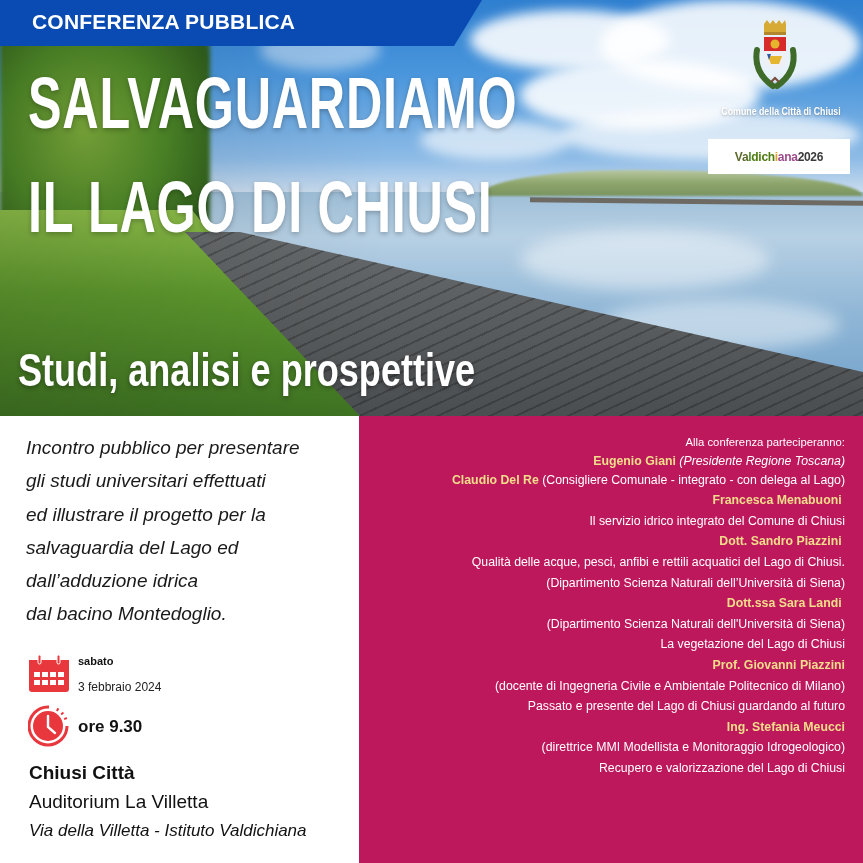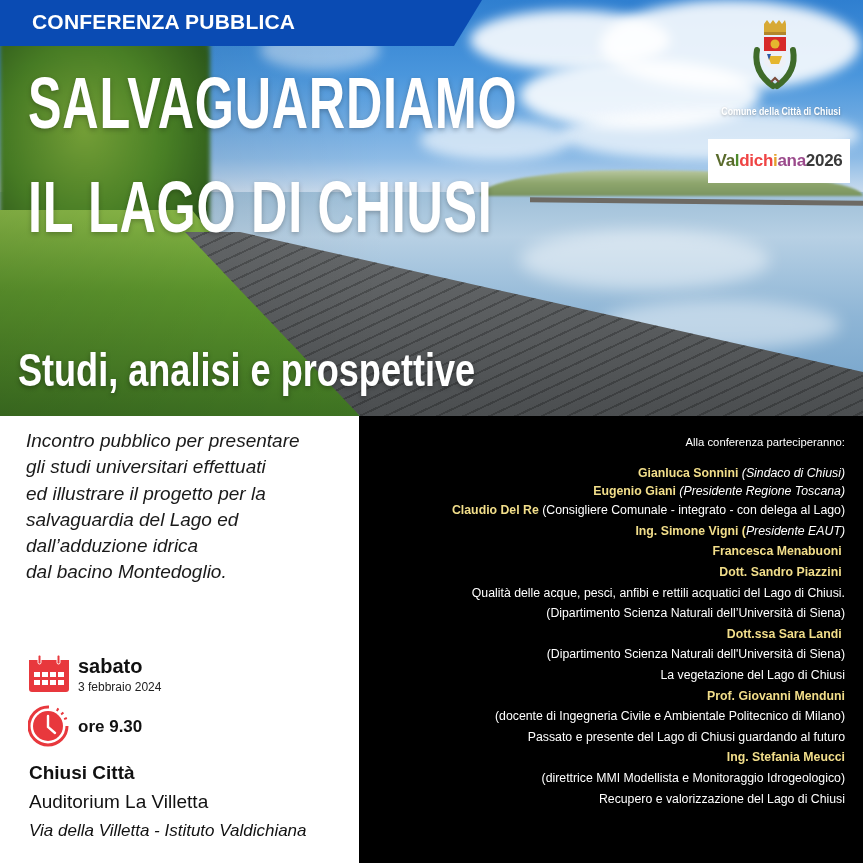--- a/index.html
+++ b/index.html
@@ -77,46 +77,46 @@
   }
 
   
   .crest { position: absolute; left: 749px; top: 20px; width: 52px; height: 72px; }
   .comune-label {
     position: absolute; left: 706px; top: 105px; width: 150px; text-align: center;
     color: #ffffff; font-weight: bold; font-size: 11px; transform: scaleX(0.8); transform-origin: center;
     text-shadow: 0 1px 3px rgba(0,0,0,0.3); white-space: nowrap;
   }
   .vd-logo {
-    position: absolute; left: 708px; top: 139px; width: 142px; height: 44px; background: #ffffff;
+    position: absolute; left: 708px; top: 139px; width: 142px; height: 35px; background: #ffffff;
     display: flex; align-items: center; justify-content: center;
-    font-weight: bold; font-size: 17px; letter-spacing: -0.3px;
+    font-weight: bold; font-size: 12px; letter-spacing: -0.3px;
   }
   .vd-logo span { display: inline-block; }
 
   
   .intro {
     position: absolute; left: 26px; top: 428px; width: 330px;
     font-style: italic; font-size: 19px; line-height: 26.3px; color: #1a1a1a;
   }
-  .intro div { white-space: nowrap; }
+  .intro div { white-space: nowrap; margin-top: 7px; }
   .date-block { position: absolute; left: 28px; top: 655px; }
   .cal-icon { position: absolute; left: 0; top: 0; width: 42px; height: 38px; }
-  .day-label { position: absolute; left: 50px; top: 0; font-weight: bold; font-size: 20px; color: #111; }
+  .day-label { position: absolute; left: 50px; top: 0; font-weight: bold; font-size: 11px; color: #111; }
   .date-label { position: absolute; left: 50px; top: 25px; font-size: 12px; color: #222; white-space: nowrap; }
   .time-block { position: absolute; left: 28px; top: 705px; }
   .clock-icon { position: absolute; left: 0; top: 0; width: 42px; height: 42px; }
   .time-label { position: absolute; left: 50px; top: 12px; font-weight: bold; font-size: 17px; color: #111; white-space: nowrap; }
   .place-city { position: absolute; left: 29px; top: 762px; font-weight: bold; font-size: 19px; color: #111; white-space: nowrap; }
   .place-venue { position: absolute; left: 29px; top: 791px; font-size: 19px; color: #111; white-space: nowrap; }
   .place-address { position: absolute; left: 29px; top: 821px; font-style: italic; font-size: 17px; color: #111; white-space: nowrap; }
 
   
   .panel {
-    position: absolute; left: 359px; top: 416px; width: 504px; height: 447px; background: #000000;
+    position: absolute; left: 359px; top: 416px; width: 504px; height: 447px; background: #be185d;
   }
   .panel-lines { position: absolute; right: 18px; top: 16px; text-align: right; color: #ffffff; }
   .pl { font-size: 12.3px; line-height: 20.6px; white-space: nowrap; }
   .pl.gap { margin-top: 10px; }
   .pl .name { color: #f2de8a; font-weight: bold; font-style: normal; }
   .pl .it { font-style: italic; }
   .pl.small { font-size: 11.3px; }
 </style>
 </head>
 <body>
@@ -160,21 +160,21 @@
   <circle cx="26" cy="24" r="4.5" fill="#e5b52e"></circle>
   <path d="M19 36 L33 36 L30 44 L22 44 Z" fill="#e5b52e"></path>
   <path d="M18 34 L22 34 L20 40 Z" fill="#2c5aa8"></path>
 
   <path d="M22 62 L26 58 L30 62" stroke="#7a4a3a" stroke-width="2" fill="none"></path>
 </svg>
 <div class="comune-label">Comune della Città di Chiusi</div>
 <div class="vd-logo">
   <span style="color:#5a6b2c">Va</span>
   <span style="color:#4e8a2c">l</span>
-  <span style="color:#ef4444">dich</span>
+  <span style="color:#4d7c0f">dich</span>
   <span style="color:#e5a02c">i</span>
   <span style="color:#9b4a8c">ana</span>
   <span style="color:#3a3a3a">2026</span>
 </div>
 
 <div class="intro">
   <div>Incontro pubblico per presentare</div>
   <div>gli studi universitari effettuati</div>
   <div>ed illustrare il progetto per la</div>
   <div>salvaguardia del Lago ed</div>
@@ -213,54 +213,48 @@
 </div>
 
 <div class="place-city">Chiusi Città</div>
 <div class="place-venue">Auditorium La Villetta</div>
 <div class="place-address">Via della Villetta - Istituto Valdichiana</div>
 
 <div class="panel">
   <div class="panel-lines">
     <div class="pl it small">Alla conferenza parteciperanno:</div>
 
-    <div class="pl gap">
-      <span class="name">Gianluca Sonnini</span>
-      <span class="it">(Sindaco di Chiusi)</span>
-    </div>
     <div class="pl" style="line-height:17px">
       <span class="name">Eugenio Giani</span>
       <span class="it">(Presidente Regione Toscana)</span>
     </div>
     <div class="pl">
       <span class="name">Claudio Del Re</span>
       <span>(Consigliere Comunale - integrato - con delega al Lago)</span>
     </div>
-    <div class="pl">
-      <span class="name">Ing. Simone Vigni</span><span class="name"> </span><span class="name">(</span><span class="it">Presidente EAUT)</span>
-    </div>
 
     <div class="pl">
       <span class="name">Francesca Menabuoni</span>&nbsp;
     </div>
+    <div class="pl it">Il servizio idrico integrato del Comune di Chiusi</div>
 
     <div class="pl">
       <span class="name">Dott. Sandro Piazzini</span>&nbsp;
     </div>
     <div class="pl it">Qualità delle acque, pesci, anfibi e rettili acquatici del Lago di Chiusi.</div>
     <div class="pl it">(Dipartimento Scienza Naturali dell’Università di Siena)</div>
 
     <div class="pl">
       <span class="name">Dott.ssa Sara Landi</span>&nbsp;
     </div>
     <div class="pl it">(Dipartimento Scienza Naturali dell'Università di Siena)</div>
     <div class="pl it">La vegetazione del Lago di Chiusi</div>
 
     <div class="pl">
-      <span class="name">Prof. Giovanni Menduni</span>
+      <span class="name">Prof. Giovanni Piazzini</span>
     </div>
     <div class="pl it">(docente di Ingegneria Civile e Ambientale Politecnico di Milano)</div>
     <div class="pl it">Passato e presente del Lago di Chiusi guardando al futuro</div>
 
     <div class="pl">
       <span class="name">Ing. Stefania Meucci</span>
     </div>
     <div class="pl it">(direttrice MMI Modellista e Monitoraggio Idrogeologico)</div>
     <div class="pl it">Recupero e valorizzazione del Lago di Chiusi</div>
   </div>

